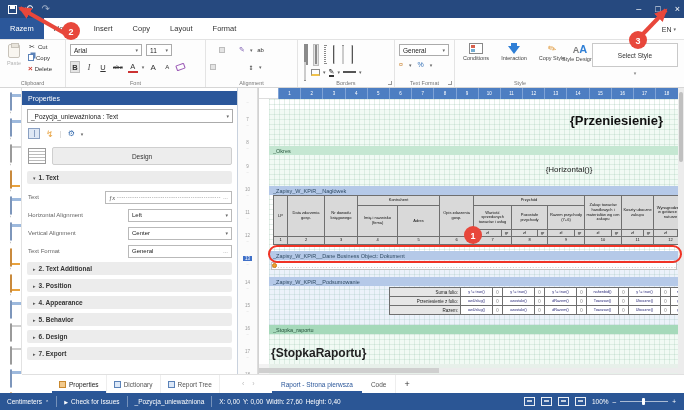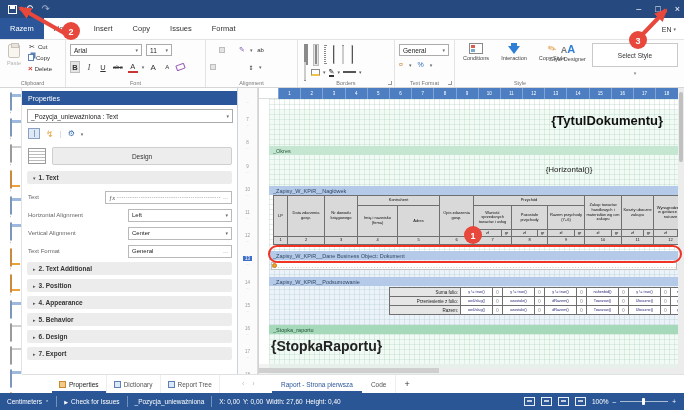--- a/index.html
+++ b/index.html
@@ -157,21 +157,21 @@
     background-size:5px 5px; }
   .tint { position:absolute; left:10px; width:410px; }
   .tint.green { background:rgba(190,232,206,.22); }
   .tint.blue { background:rgba(188,208,238,.28); }
   .band { position:absolute; left:10px; width:410px; height:9px; font-size:5.5px; display:flex; align-items:center; padding-left:4px; color:#2f4a63; }
   .band.blue { background:#b5c9e8; }
   .band.green1 { background:#c5e7d2; color:#2c5a41; }
   .band.green2 { background:#a5d9ba; color:#24523a; }
   .doc-title { position:absolute; top:14px; left:150px; width:254px; text-align:right; font-size:13px; font-weight:bold; color:#111; }
   .podaj { position:absolute; top:66px; left:250px; width:120px; text-align:center; font-size:8px; color:#222; }
-  .stopka-txt { position:absolute; top:239px; left:12px; font-size:14px; font-weight:bold; color:#222; }
+  .stopka-txt { position:absolute; top:247px; left:12px; font-size:12px; font-weight:bold; color:#222; }
 
   table.rpt { position:absolute; left:14px; top:96px; border-collapse:collapse; table-layout:fixed; width:414px; }
   table.rpt td { border:1px solid #6f6f6f; background:#d9d9d9; font-size:4px; line-height:1.15; text-align:center; color:#111;
                  padding:0 1px; overflow:hidden; vertical-align:middle; }
   tr.hr1 { height:10px; } tr.hr2 { height:24px; } tr.hr3 { height:7px; } tr.hr4 { height:8px; }
 
   .selrow { position:absolute; left:12px; top:163px; width:406px; height:8px; background:#fff; border:1px solid #c2c2c2;
             overflow:hidden; font-size:4px; color:#9a9a9a; letter-spacing:1.5px; white-space:nowrap; line-height:7px; }
   .warn-dot { position:absolute; left:13px; top:164px; width:5px; height:5px; background:#f0a030; border-radius:50%; border:1px solid #c87f1a; }
 
@@ -232,21 +232,21 @@
       <div class="mtab">
         <span>Home</span>
       </div>
       <div class="mtab">
         <span>Insert</span>
       </div>
       <div class="mtab">
         <span>Copy</span>
       </div>
       <div class="mtab">
-        <span>Issues</span>
+        <span>Layout</span>
       </div>
       <div class="mtab">
         <span>Format</span>
       </div>
     <div class="lang-sel">
       <span>EN</span>
         <span class="chev">▾</span>
     </div>
   </div>
 
@@ -362,21 +362,21 @@
         <span class="blbl">Conditions</span>
       </div>
       <div class="bigbtn" style="left:40px">
         <span class="inter-ic"></span>
         <span class="blbl">Interaction</span>
       </div>
       <div class="bigbtn" style="left:78px">
         <span class="cpystyle-ic">✎</span>
         <span class="blbl">Copy Style</span>
       </div>
-      <div class="bigbtn" style="left:94px">
+      <div class="bigbtn" style="left:106px">
         <span class="sd-ic">A<b>A</b></span>
         <span class="blbl">Style Designer</span>
       </div>
       <div class="select-style">Select Style</div>
       <div class="ss-chev">▾</div>
       <div class="rg-label" style="left:0;width:130px">Style</div>
     </div>
   </div>
 
   <div class="toolbox">
@@ -590,21 +590,21 @@
       </div>
     </div>
 
     <div class="page">
       <div class="gridzone"></div>
       <div class="tint green" style="top:11px;height:76px"></div>
       <div class="tint blue" style="top:161px;height:17px"></div>
       <div class="tint blue" style="top:187px;height:39px"></div>
       <div class="tint green" style="top:235px;height:41px"></div>
 
-      <div class="doc-title">{TytulDokumentu}</div>
+      <div class="doc-title">{Przeniesienie}</div>
 
       <div class="band green1" style="top:47px">_Okres</div>
       <div class="podaj">{Horizontal()}</div>
 
       <div class="band blue" style="top:87px">_Zapisy_W_KPiR__Nagłówek</div>
 
       <table class="rpt">
         <colgroup>
           <col style="width:14px">
             <col style="width:37px">

